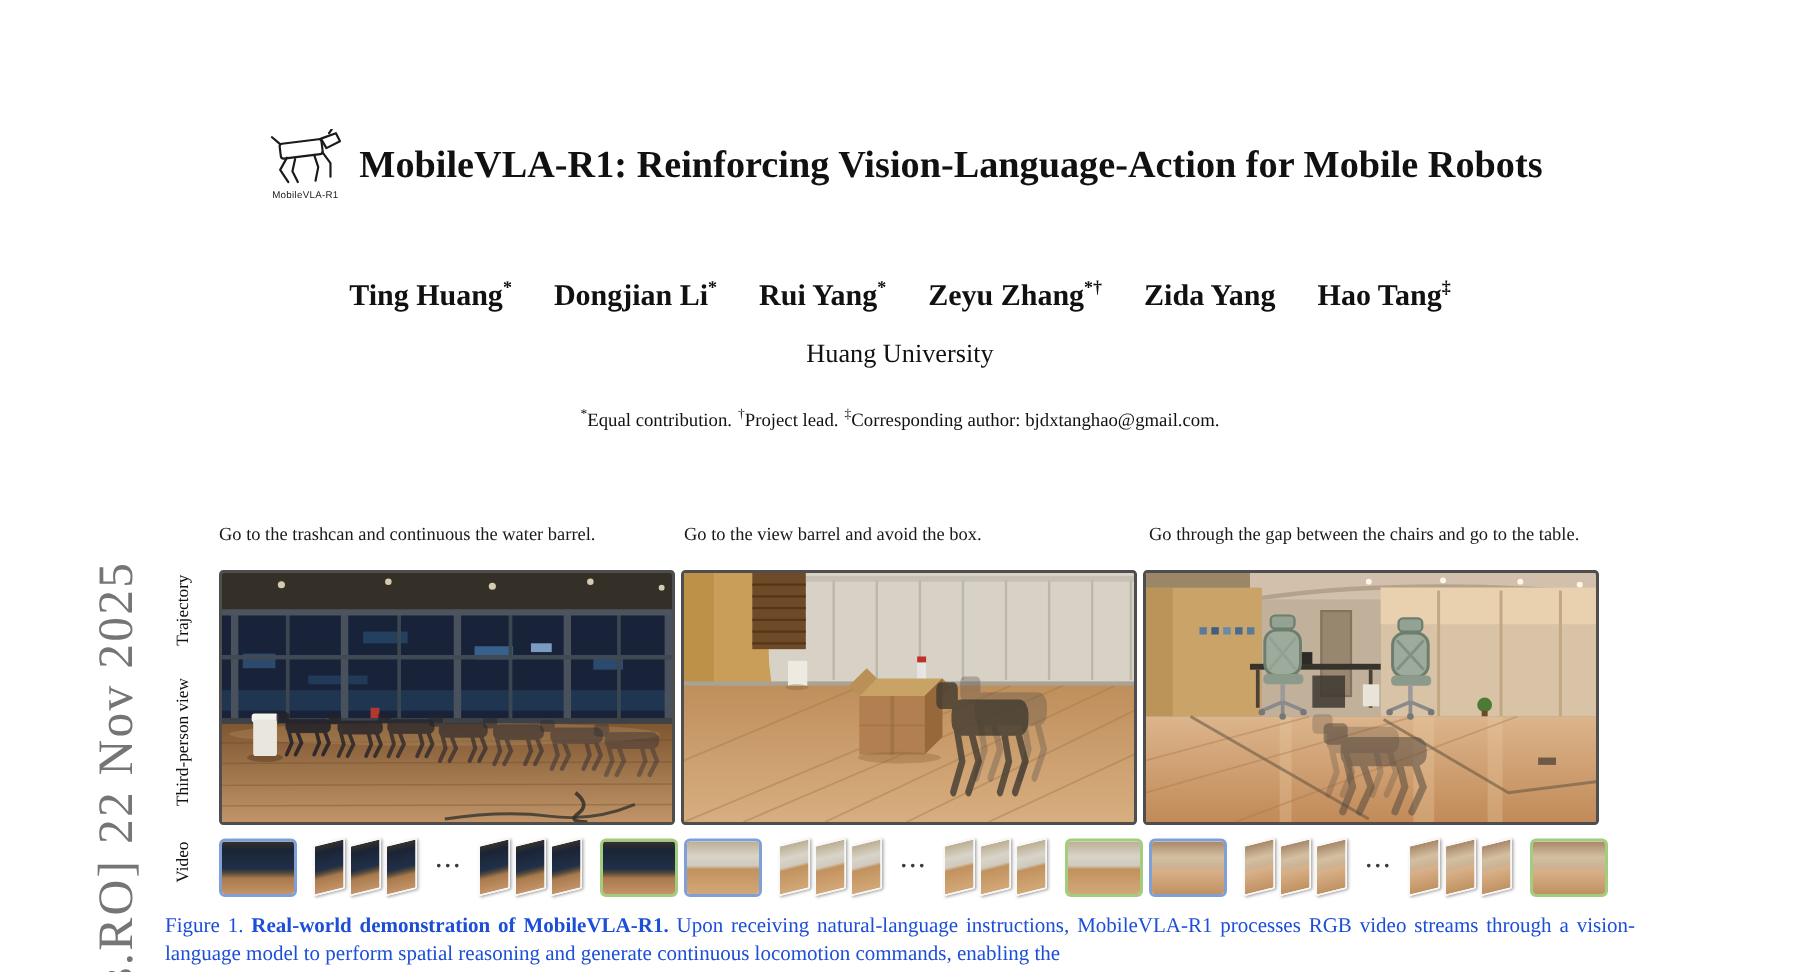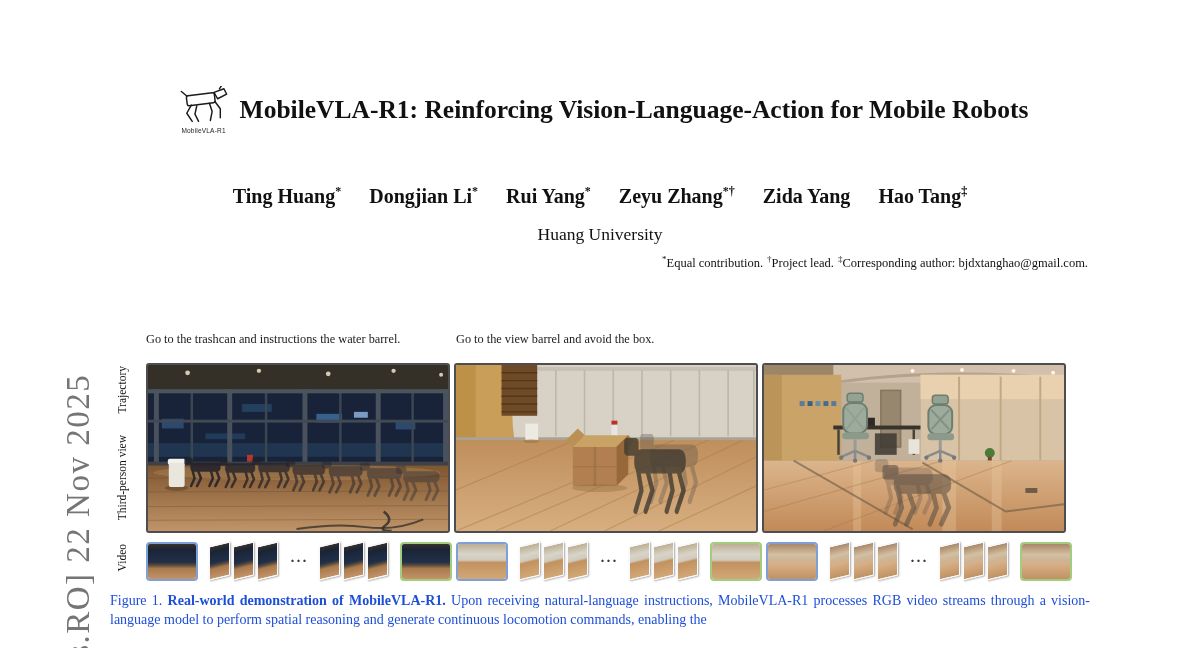--- a/index.html
+++ b/index.html
@@ -22,21 +22,21 @@
   .logo { display: flex; flex-direction: column; align-items: center; width: 64px; }
   .logo-caption { font-size: 6.5px; color: #222; letter-spacing: .2px; margin-top: 1px;
     font-family: "Liberation Sans", sans-serif; }
   .title { font-size: 25.5px; font-weight: bold; white-space: nowrap; }
   
   .authors { margin: 50px 0 16px 110px; width: 980px; text-align: center;
     font-size: 20px; font-weight: bold; }
   .authors .author { margin: 0 14px; white-space: nowrap; }
   .authors sup { font-size: 12px; font-weight: bold; }
   .affiliation { margin: 8px 0 0 110px; width: 980px; text-align: center; font-size: 17.5px; }
-  .footnote { margin: 9px 0 0 110px; width: 980px; text-align: right; font-size: 12.5px; }
+  .footnote { margin: 25px 0 0 110px; width: 980px; text-align: center; font-size: 12.5px; }
   .footnote sup { font-size: 9px; }
   .footnote .fn-part { margin: 0 2px; }
   
   .figure { position: relative; margin: 62px 0 0 110px; width: 980px; }
   .vlabel {
     position: absolute; left: 6px; writing-mode: vertical-rl; transform: rotate(180deg);
     font-size: 11.5px; color: #111; white-space: nowrap;
   }
   .lbl-traj  { top: 33px; }
   .lbl-third { top: 102px; }
@@ -114,22 +114,23 @@
 <div class="authors"><span class="author">Ting Huang<sup>*</sup></span><span class="author">Dongjian Li<sup>*</sup></span><span class="author">Rui Yang<sup>*</sup></span><span class="author">Zeyu Zhang<sup>*†</sup></span><span class="author">Zida Yang</span><span class="author">Hao Tang<sup>‡</sup></span></div>
 <div class="affiliation">Huang University</div>
 <div class="footnote"><span class="fn-part"><sup>*</sup>Equal contribution.</span><span class="fn-part"><sup>†</sup>Project lead.</span><span class="fn-part"><sup>‡</sup>Corresponding author: bjdxtanghao@gmail.com.</span></div>
 
 <div class="figure">
   <div class="vlabel lbl-traj">Trajectory</div>
   <div class="vlabel lbl-third">Third-person view</div>
   <div class="vlabel lbl-video">Video</div>
 
   <div class="cols">
-    <div class="col instr">Go to the trashcan and instructions the water barrel.</div>
+    <div class="col instr">Go to the trashcan and continuous the water barrel.</div>
     <div class="col instr">Go to the view barrel and avoid the box.</div>
+    <div class="col instr">Go through the gap between the chairs and go to the table.</div>
   </div>
 
   <div class="cols">
 
     <div class="col imgframe">
       <svg width="304" height="166" viewBox="0 0 307 170" preserveAspectRatio="none">
         <defs>
           <linearGradient id="wood1" x1="0" y1="0" x2="0" y2="1">
             <stop offset="0" stop-color="#7e5630"></stop>
               <stop offset="1" stop-color="#c09468"></stop>

